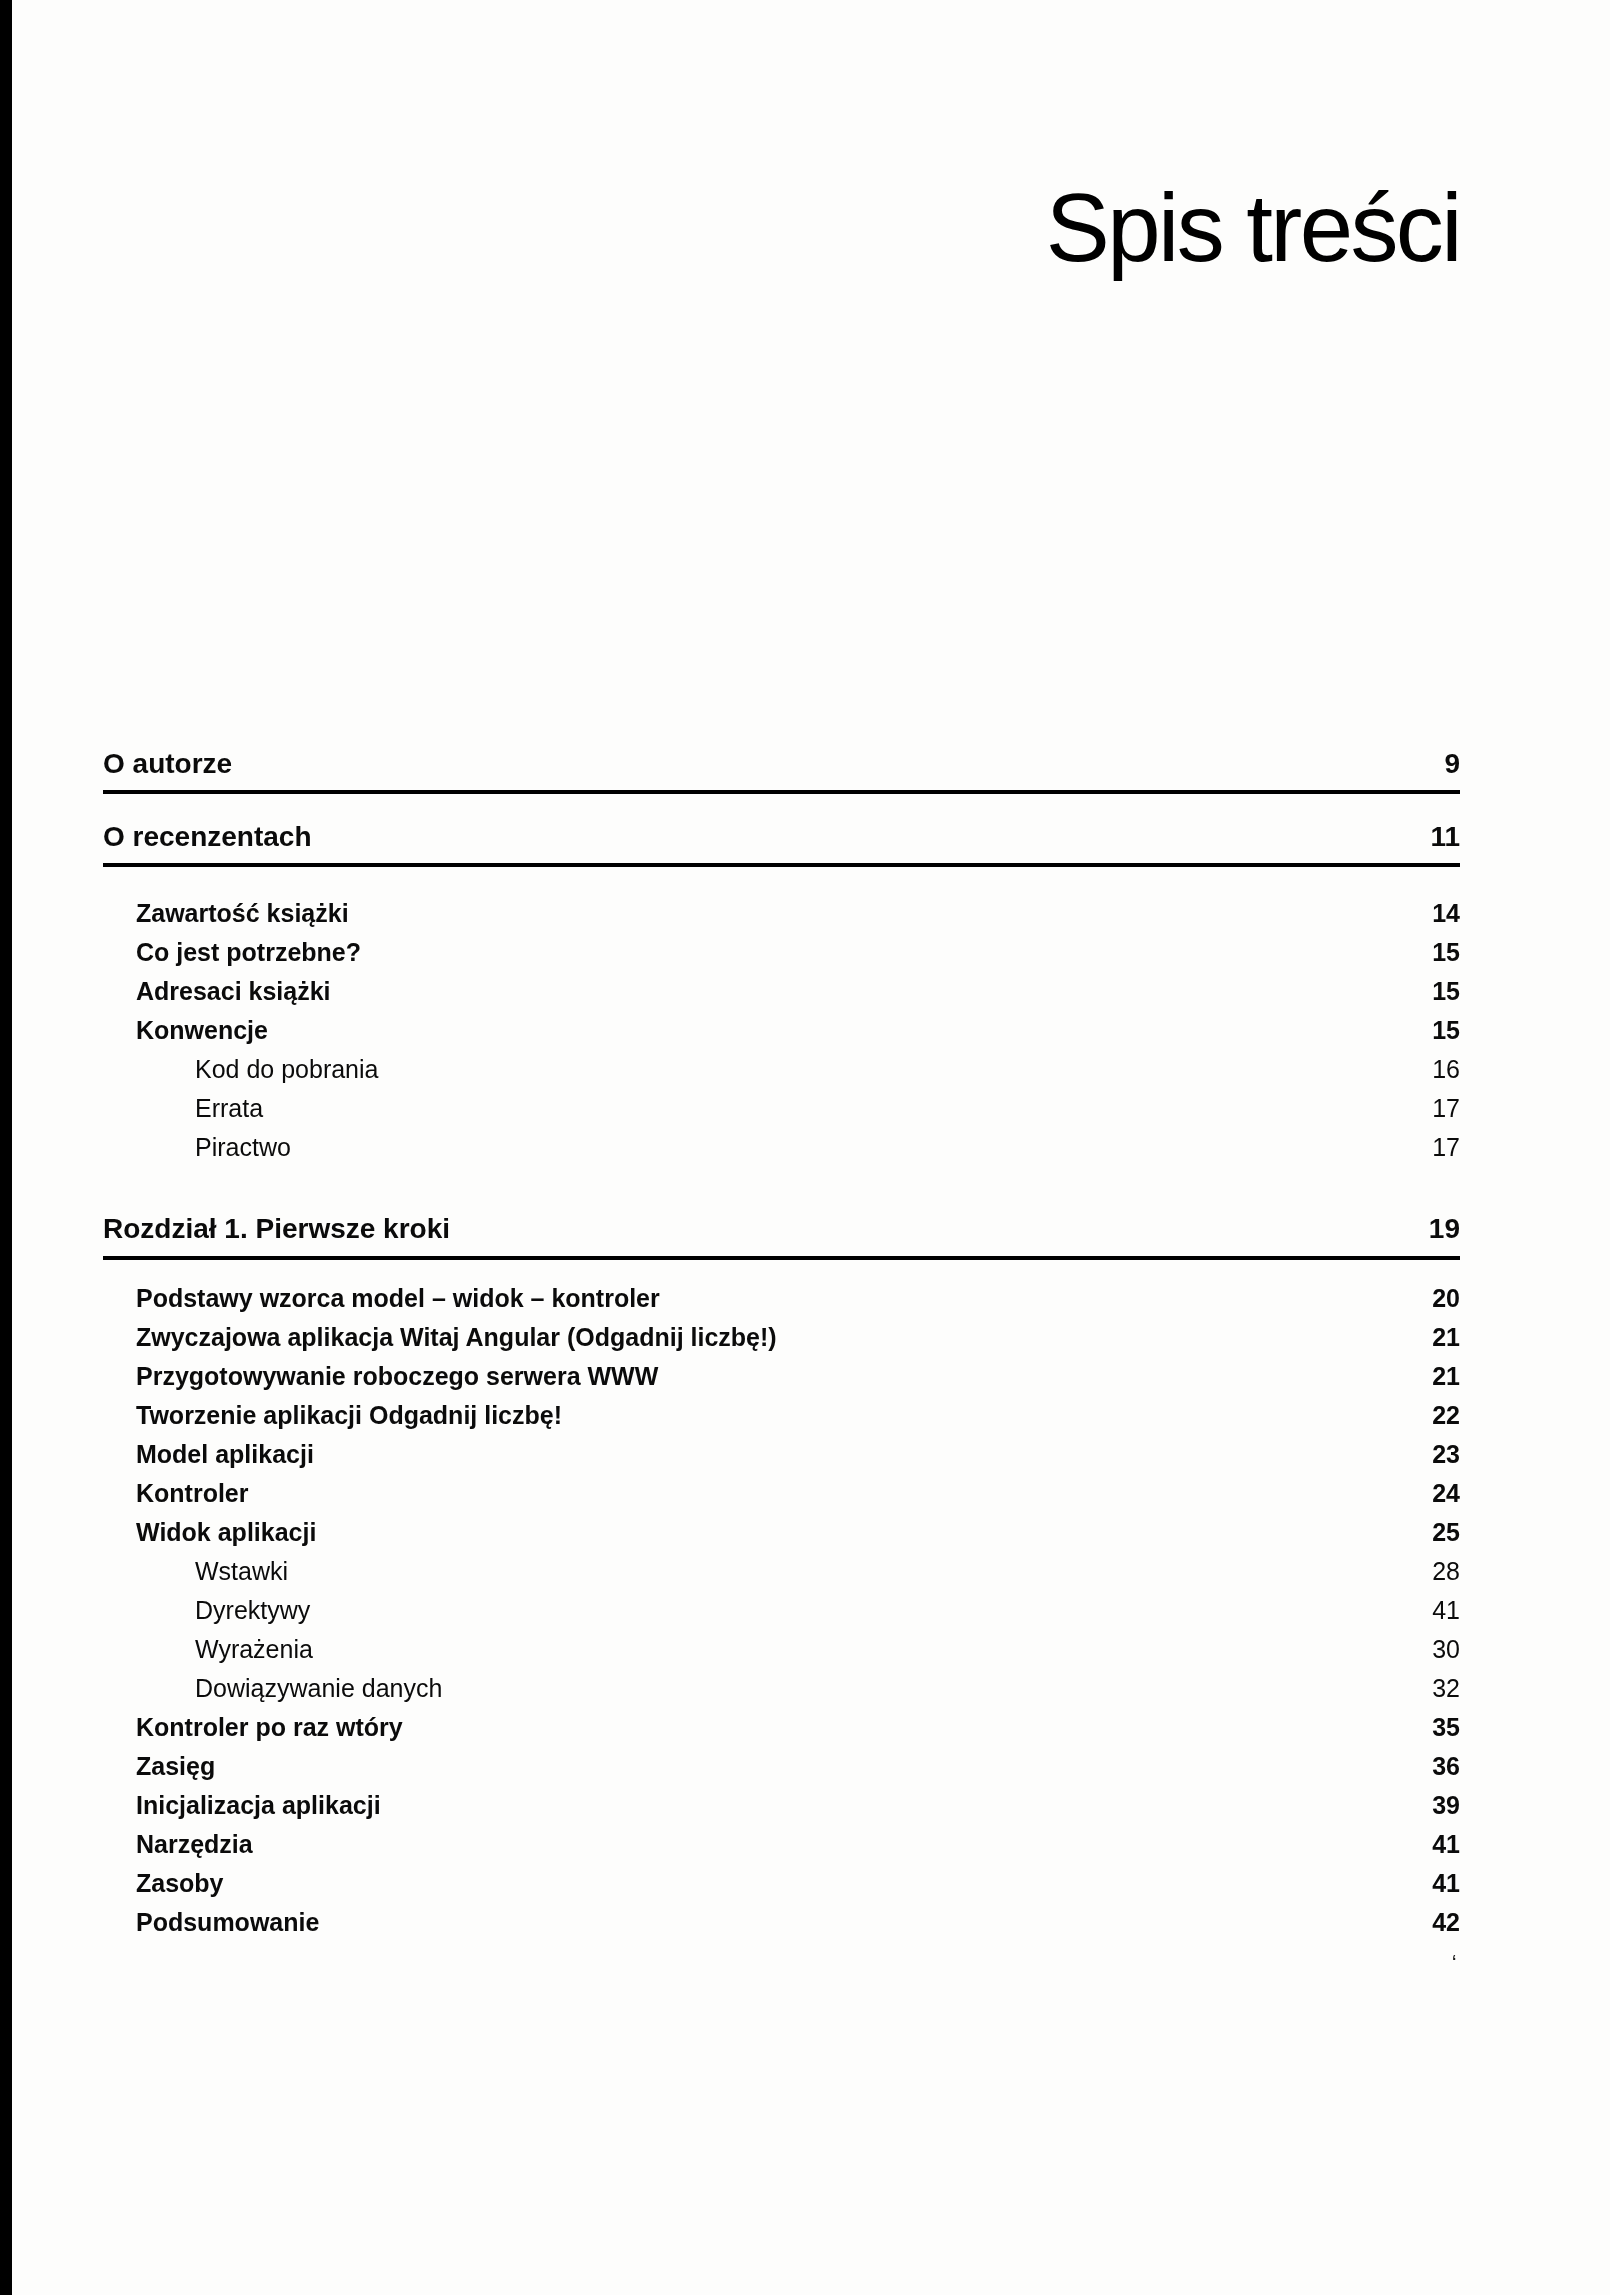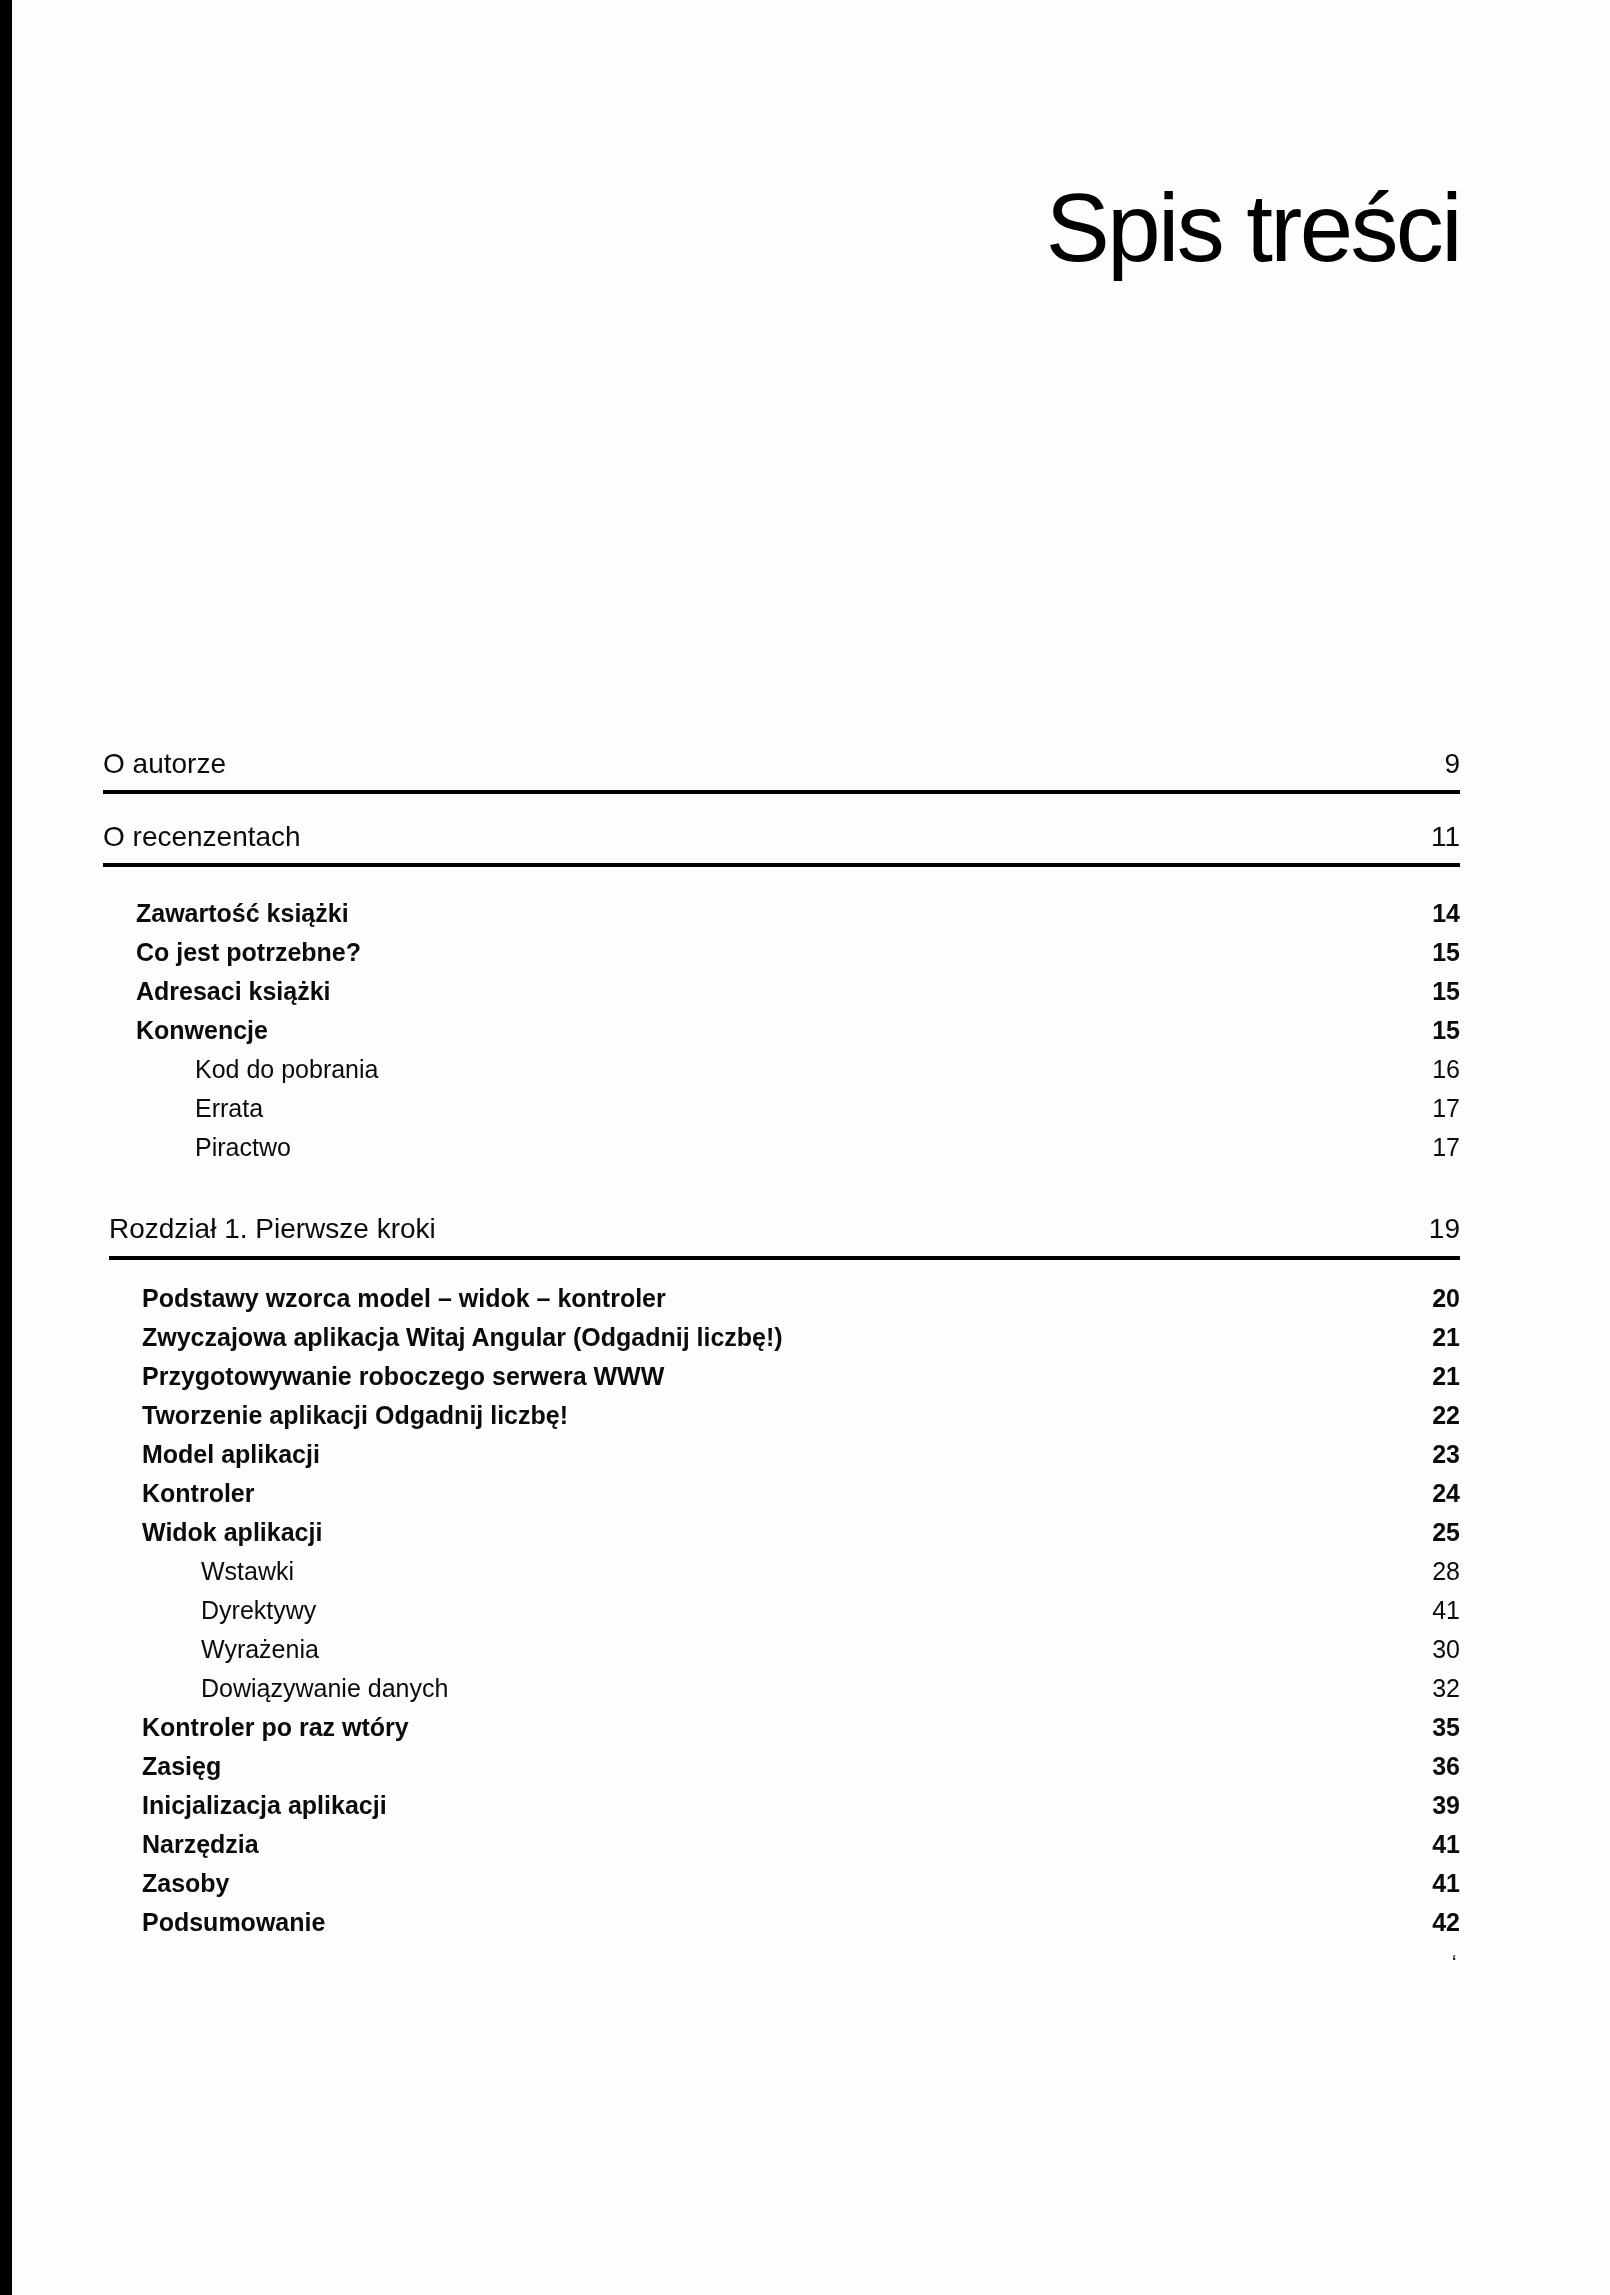--- a/index.html
+++ b/index.html
@@ -50,29 +50,28 @@
   .section {
     margin-top: 27px;
   }
 
   .section:first-child {
     margin-top: 0;
   }
 
   .section.chapter {
     margin-top: 46px;
-    margin-left: 6px;
   }
 
   .section-heading {
     display: flex;
     justify-content: space-between;
     align-items: baseline;
     font-size: 28px;
-    font-weight: normal;
+    font-weight: bold;
     border-bottom: 4.3px solid #000;
     padding-bottom: 10.3px;
   }
 
   .section-items {
     margin-top: 19px;
   }
 
   .section-items:empty {
     display: none;

